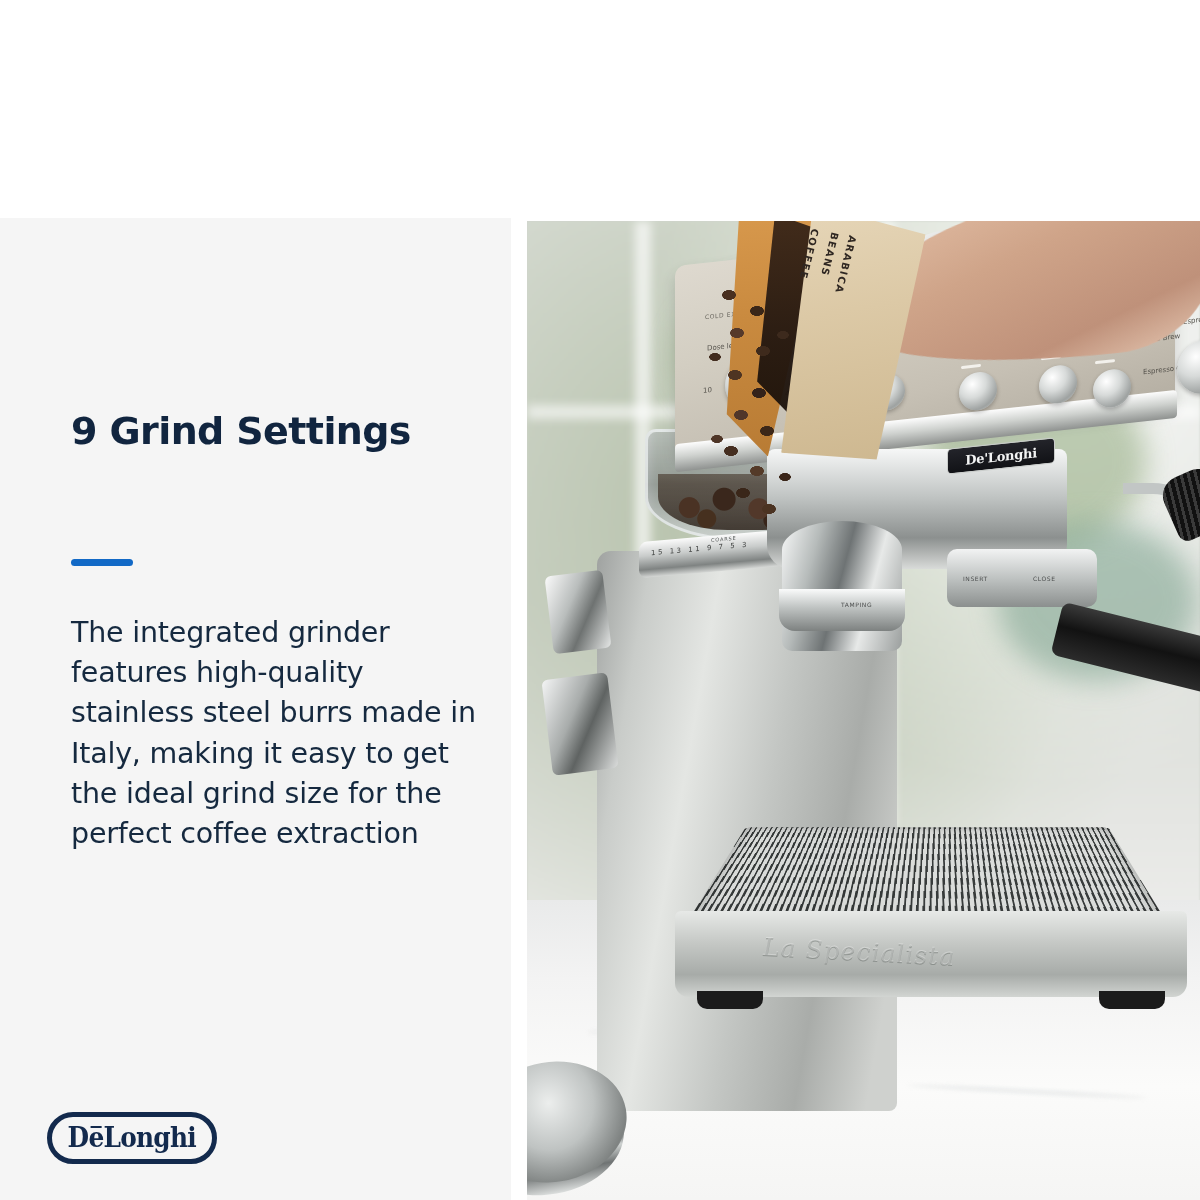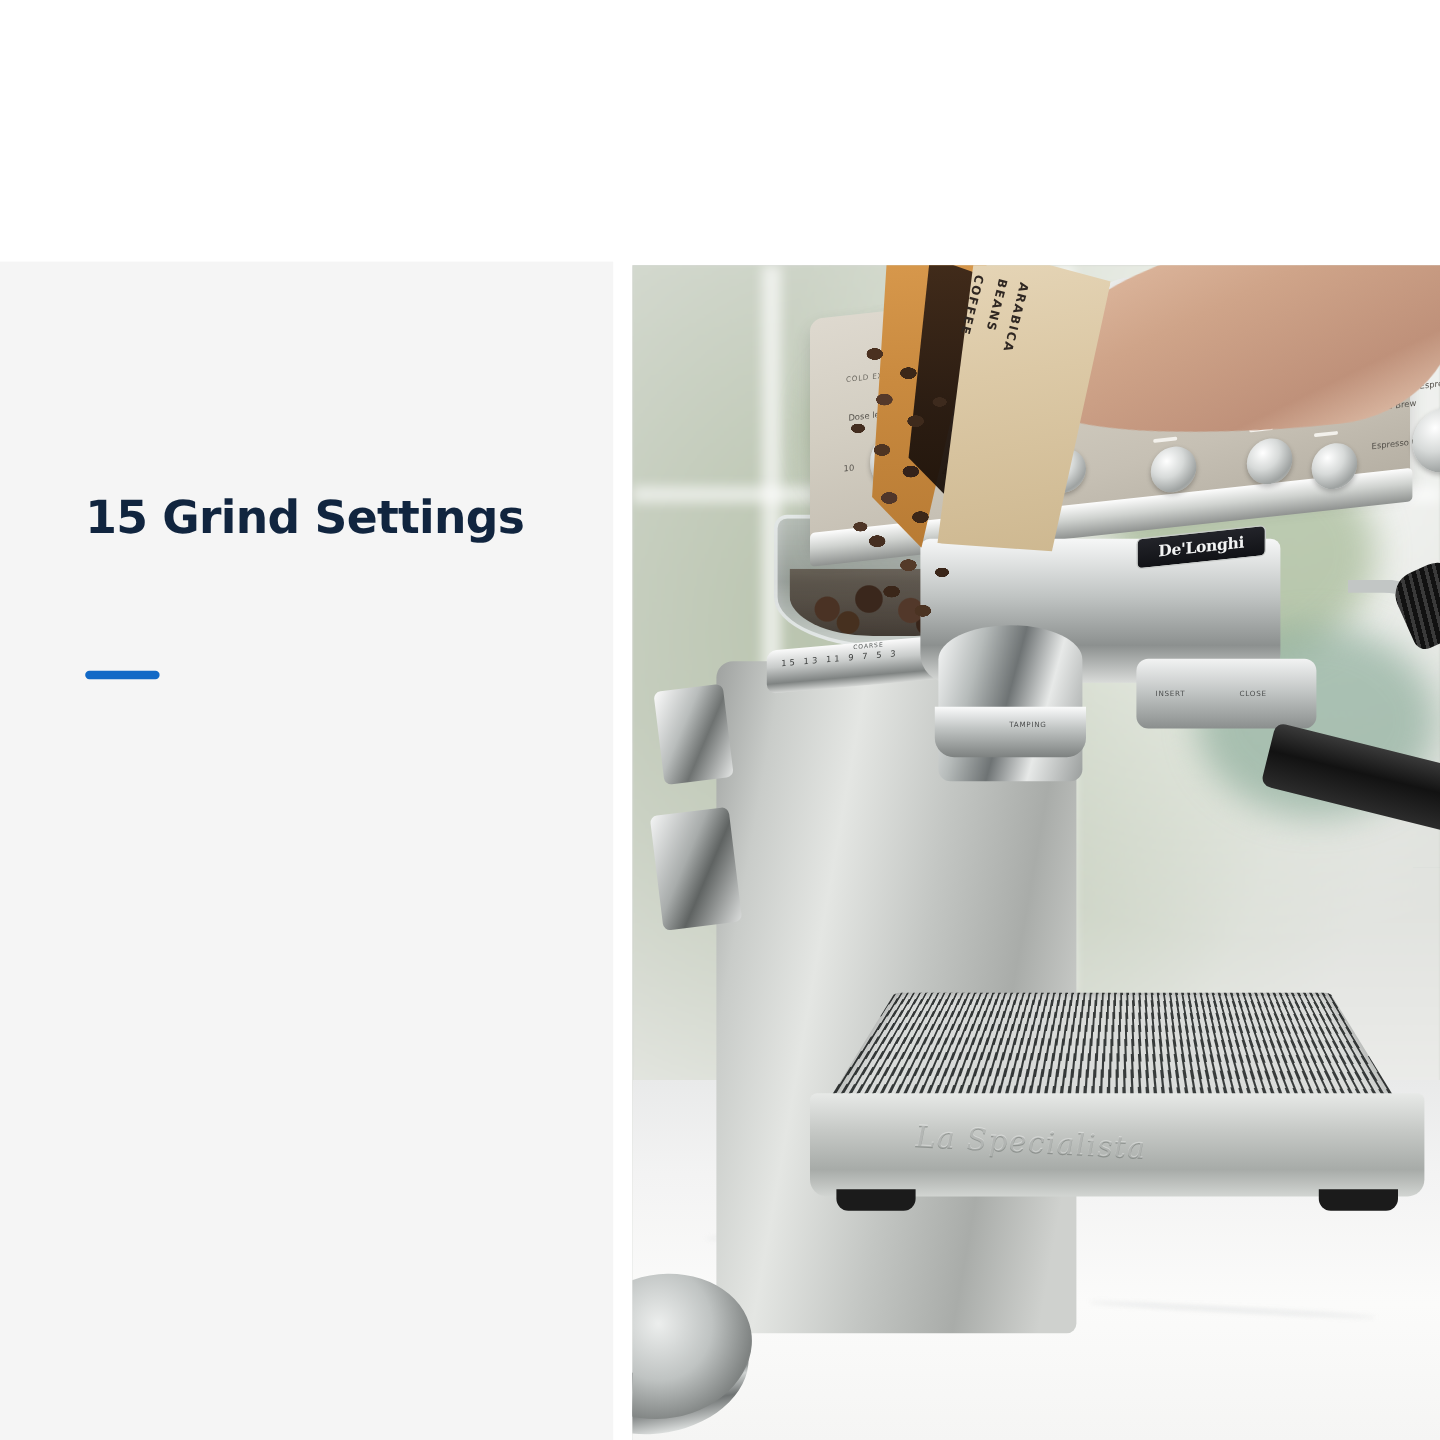--- a/index.html
+++ b/index.html
@@ -559,24 +559,31 @@
     transform: rotate(-10deg);
   }
 </style>
 </head>
 <body>
 
 <div id="page">
 
 
   <div class="left-panel">
-    <div class="feature-title">15 Grind Settings</div>
+    <div class="feature-title">9 Grind Settings</div>
     <div class="divider"></div>
+    <div class="feature-body">The integrated grinder features high-quality stainless steel burrs made in Italy, making it easy to get the ideal grind size for the perfect coffee extraction</div>
   </div>
 
+  <div class="logo">
+    <div class="logo-text">
+      <span>DeLonghi</span>
+      <span class="logo-macron"></span>
+    </div>
+  </div>
 
   <div class="photo">
 
     <div class="bg-wall"></div>
     <div class="win-v" style="left:108px;"></div>
     <div class="win-v" style="left:352px;"></div>
     <div class="win-h" style="top:184px;"></div>
     <div class="foliage" style="left:150px;top:60px;width:180px;height:150px;background:#9fb48a;"></div>
     <div class="foliage" style="left:400px;top:150px;width:220px;height:180px;background:#8fa87c;"></div>
     <div class="foliage" style="left:470px;top:300px;width:200px;height:160px;background:#79a08b;"></div>

